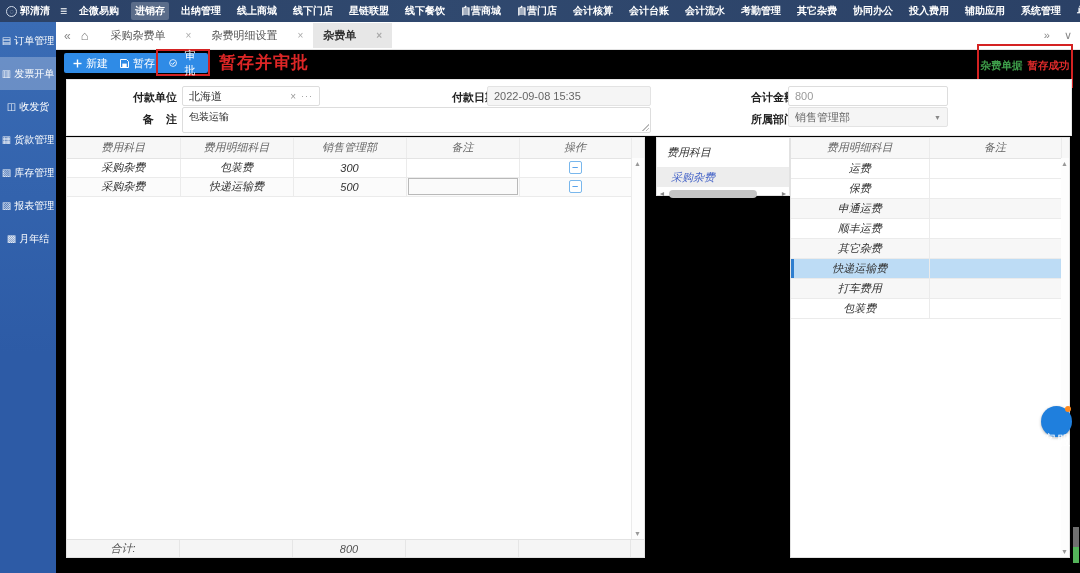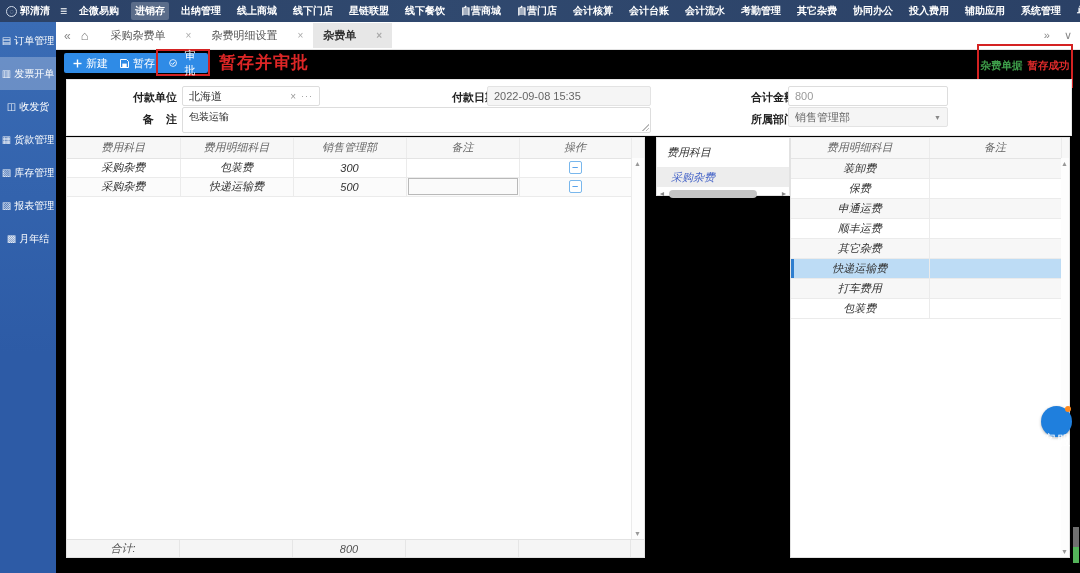--- a/index.html
+++ b/index.html
@@ -347,22 +347,22 @@
           <col style="width:8px">
         </colgroup>
       <thead>
         <tr>
           <th>费用明细科目</th>
           <th>备注</th>
           <th style="border-right:none;"></th>
         </tr>
       </thead>
       <tbody>
-        <tr style="height:20px;" class="alt2">
-            <td>装卸费</td>
+        <tr style="height:20px;">
+            <td>运费</td>
             <td></td>
             <td style="border-right:none;"></td>
           </tr>
         <tr style="height:20px;">
             <td>保费</td>
             <td></td>
             <td style="border-right:none;"></td>
           </tr>
         <tr style="height:20px;" class="alt2">
             <td>申通运费</td>

